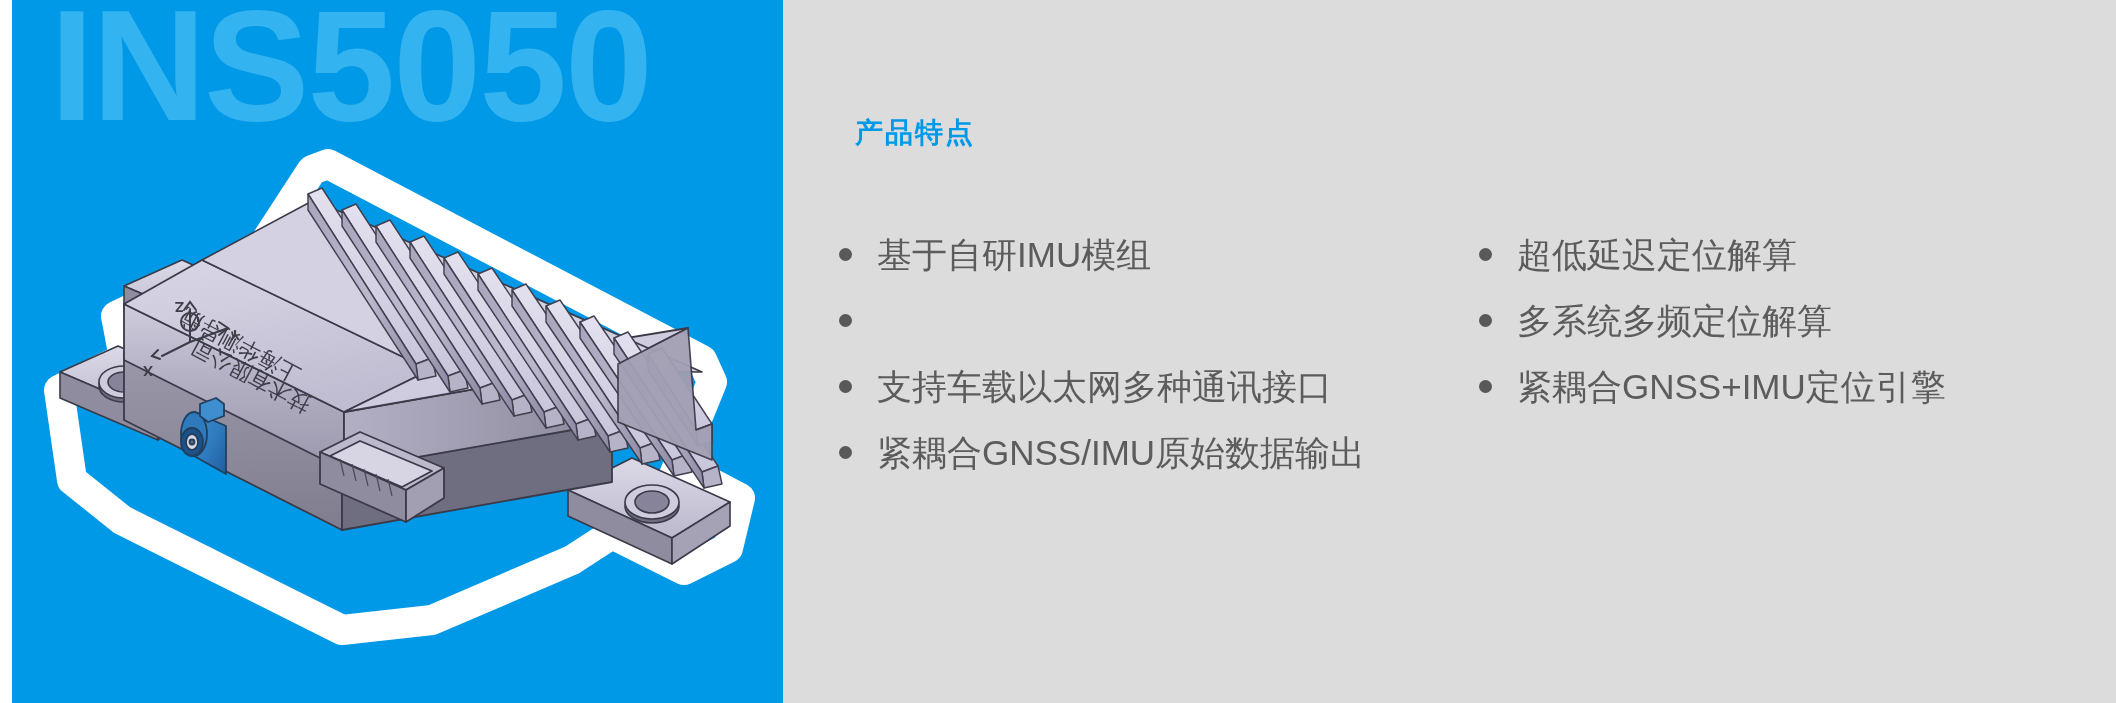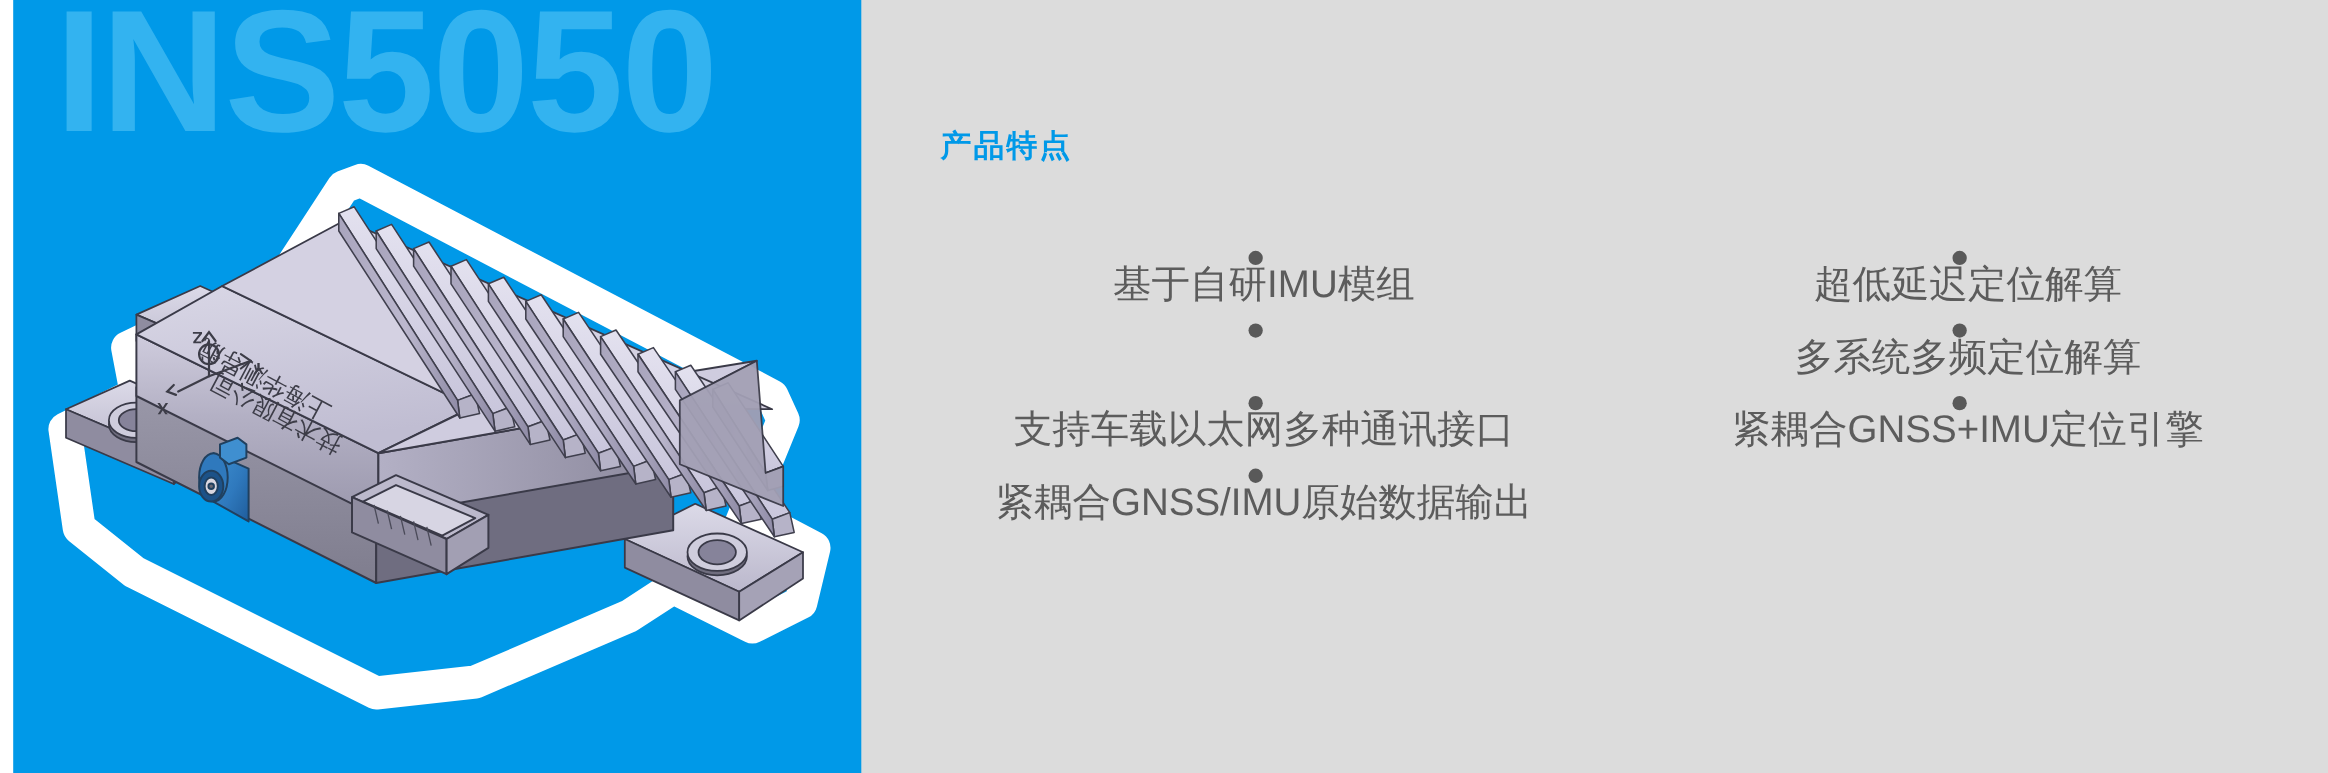--- a/index.html
+++ b/index.html
@@ -38,21 +38,21 @@
     letter-spacing:2px;line-height:1.1;white-space:nowrap;margin-top:28px;
   }
   .bullet-columns{
     position:absolute;left:46px;top:228px;width:1290px;
     display:flex;flex-direction:row;align-items:flex-start;
   }
   .bullet-col{display:flex;flex-direction:column;}
   .bullet-col.left{width:640px;}
   .bullet-col.right{width:640px;}
   .bullet-row{
-    display:flex;flex-direction:column;align-items:center;
+    display:flex;flex-direction:row;align-items:center;
     height:52px;margin-bottom:14px;
   }
   .bullet-dot{
     width:13px;height:13px;border-radius:50%;
     background:#595959;flex:0 0 auto;margin-right:25px;
     margin-left:10px;
   }
   .bullet-text{
     font-size:35px;color:#5c5c5c;line-height:1;
     white-space:nowrap;letter-spacing:0px;

